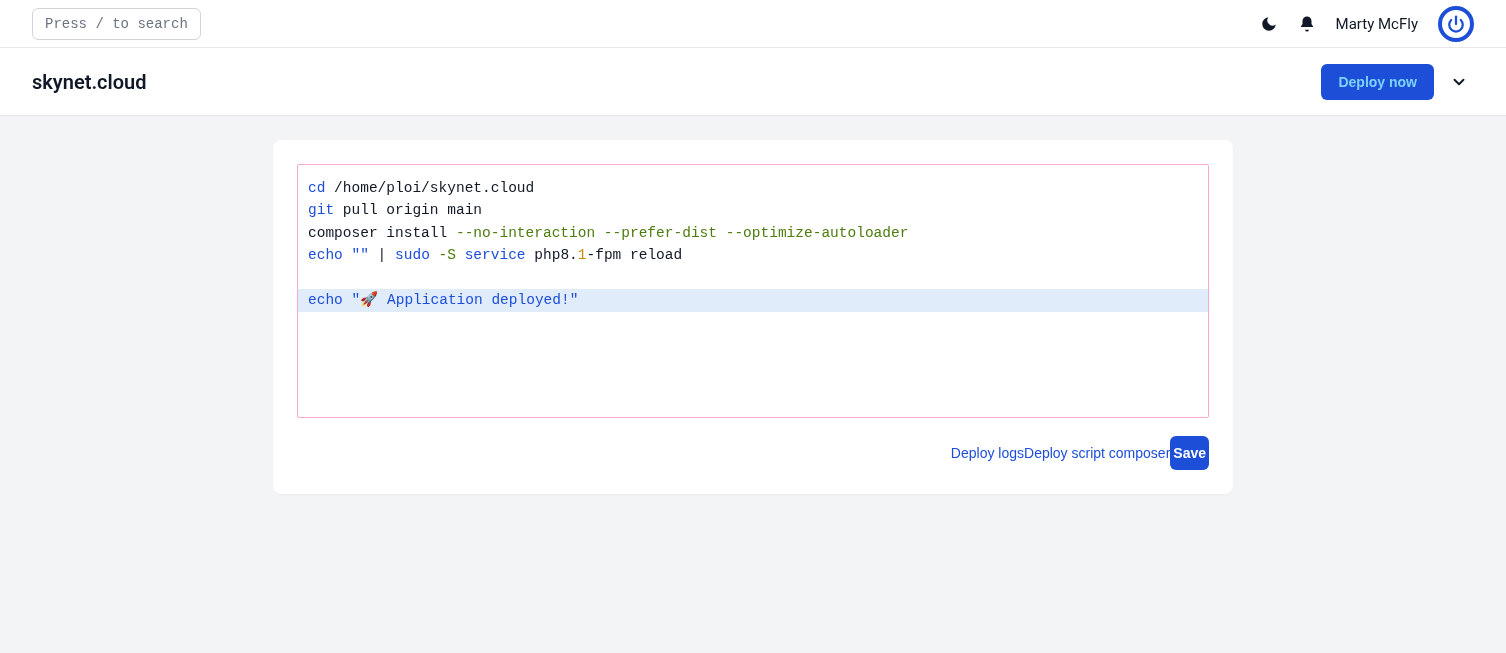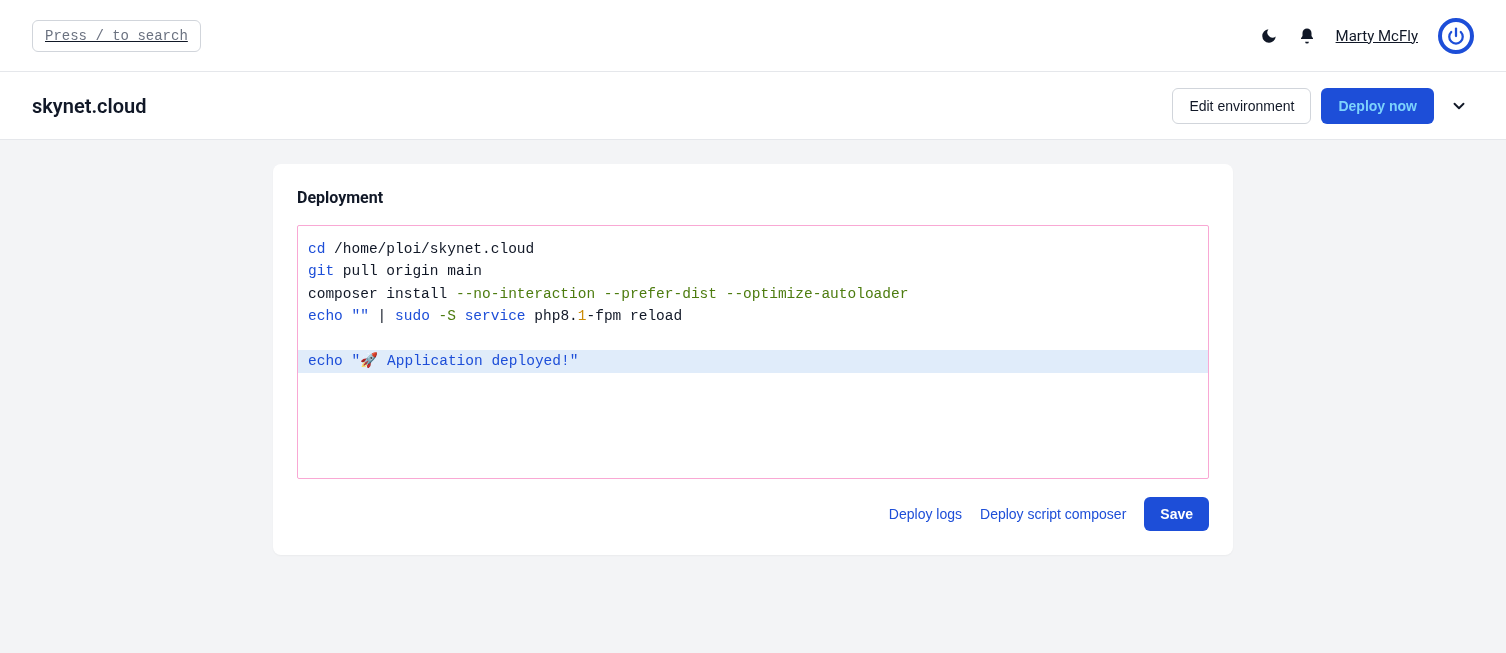--- a/index.html
+++ b/index.html
@@ -7,27 +7,26 @@
       margin: 0;
       padding: 0;
     }
     body {
       font-family: -apple-system, BlinkMacSystemFont, "Segoe UI", Roboto, sans-serif;
       background: #f3f4f6;
       color: #111827;
     }
     .topbar {
       background: #fff;
-      height: 72px;
+      height: 48px;
       display: flex;
       align-items: center;
       justify-content: space-between;
       padding: 0 32px;
       border-bottom: 1px solid #e5e7eb;
-      text-decoration: underline;
     }
     .search-box {
       border: 1px solid #d1d5db;
       border-radius: 6px;
       padding: 7px 12px;
       font-family: ui-monospace, Menlo, Monaco, "Courier New", monospace;
       font-size: 14px;
       color: #6b7280;
       background: #fff;
       cursor: text;
@@ -151,38 +150,37 @@
       background: #e0ecfa;
       margin-left: -10px;
       margin-right: -10px;
       padding-left: 10px;
       padding-right: 10px;
     }
     .card-footer {
       display: flex;
       justify-content: flex-end;
       align-items: center;
-      gap: 18px;
       margin-top: 18px;
     }
     .link {
       color: #1d4ed8;
       font-size: 14px;
       font-weight: 500;
       text-decoration: none;
       background: none;
       border: none;
       cursor: pointer;
     }
     .btn-save {
       background: #1d4ed8;
       color: #fff;
       border: none;
       border-radius: 6px;
-      padding: 9px 16px;
+      padding: 9px 3px;
       font-size: 14px;
       font-weight: 600;
       cursor: pointer;
     }
   </style>
 </head>
 <body>
 
 <div class="topbar">
   <div class="search-box">Press / to search</div>
@@ -203,33 +201,31 @@
           <path d="M18.36 6.64a9 9 0 1 1-12.73 0"></path>
           <line x1="12" y1="2" x2="12" y2="12"></line>
         </svg>
     </div>
   </div>
 </div>
 
 <div class="subheader">
   <h1 class="page-title">skynet.cloud</h1>
   <div class="subheader-actions">
-    <button class="btn btn-outline">Edit environment</button>
     <button class="btn btn-primary">Deploy now</button>
     <button class="dropdown-chevron">
       <svg width="18" height="18" viewBox="0 0 24 24" fill="none" stroke="#111827" stroke-width="2.5" stroke-linecap="round" stroke-linejoin="round">
           <polyline points="6 9 12 15 18 9"></polyline>
         </svg>
     </button>
   </div>
 </div>
 
 <div class="main">
   <div class="card">
-    <div class="card-title">Deployment</div>
     <div class="code-editor"><span class="code-line"><span class="tok-cmd">cd</span><span> /home/ploi/skynet.cloud</span></span><span class="code-line"><span class="tok-cmd">git</span><span> pull origin main</span></span><span class="code-line"><span>composer install </span><span class="tok-flag">--no-interaction --prefer-dist --optimize-autoloader</span></span><span class="code-line"><span class="tok-cmd">echo</span><span class="tok-str"> ""</span><span> | </span><span class="tok-cmd">sudo</span><span class="tok-flag"> -S </span><span class="tok-cmd">service</span><span> php8.</span><span class="tok-num">1</span><span>-fpm reload</span></span><span class="code-line"> </span><span class="code-line hl-line"><span class="tok-cmd">echo</span><span class="tok-str"> "</span><span>🚀</span><span class="tok-str"> Application deployed!</span><span class="tok-str">"</span></span></div>
     <div class="card-footer">
       <button class="link">Deploy logs</button>
       <button class="link">Deploy script composer</button>
       <button class="btn-save">Save</button>
     </div>
   </div>
 </div>
 
 </body></html>

